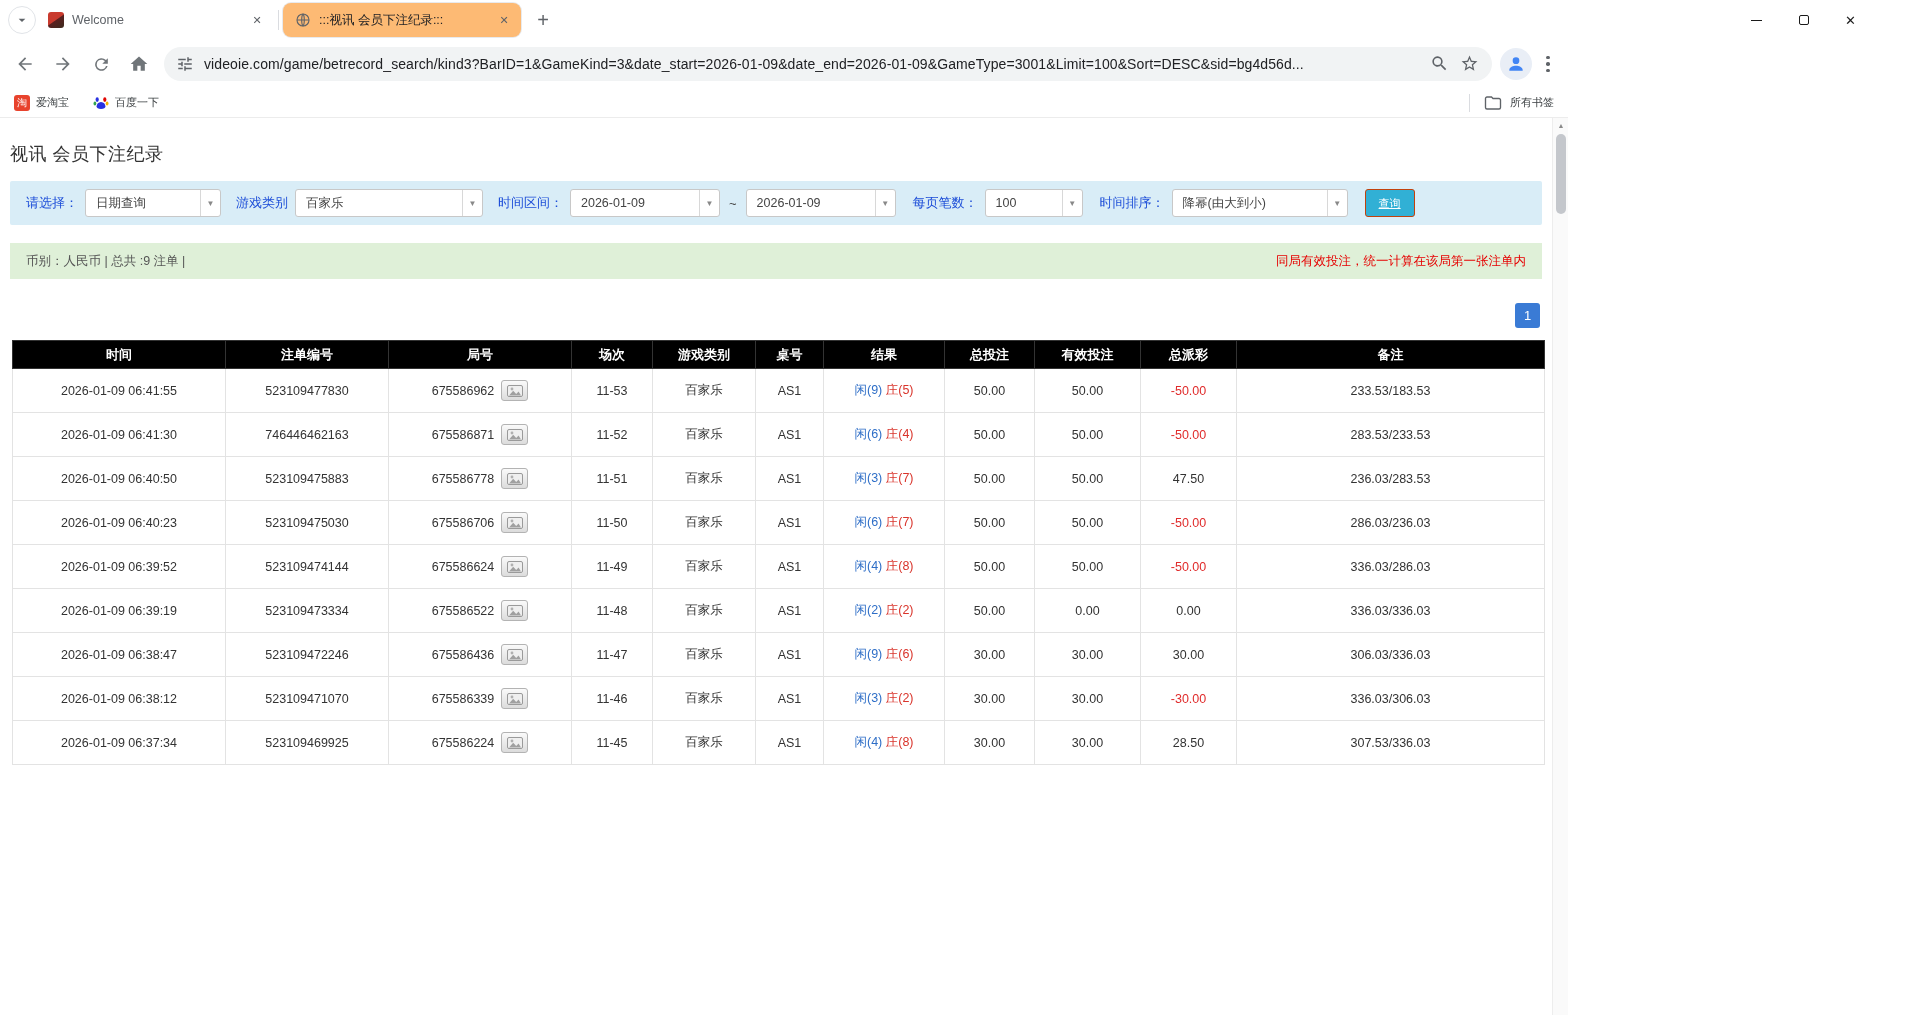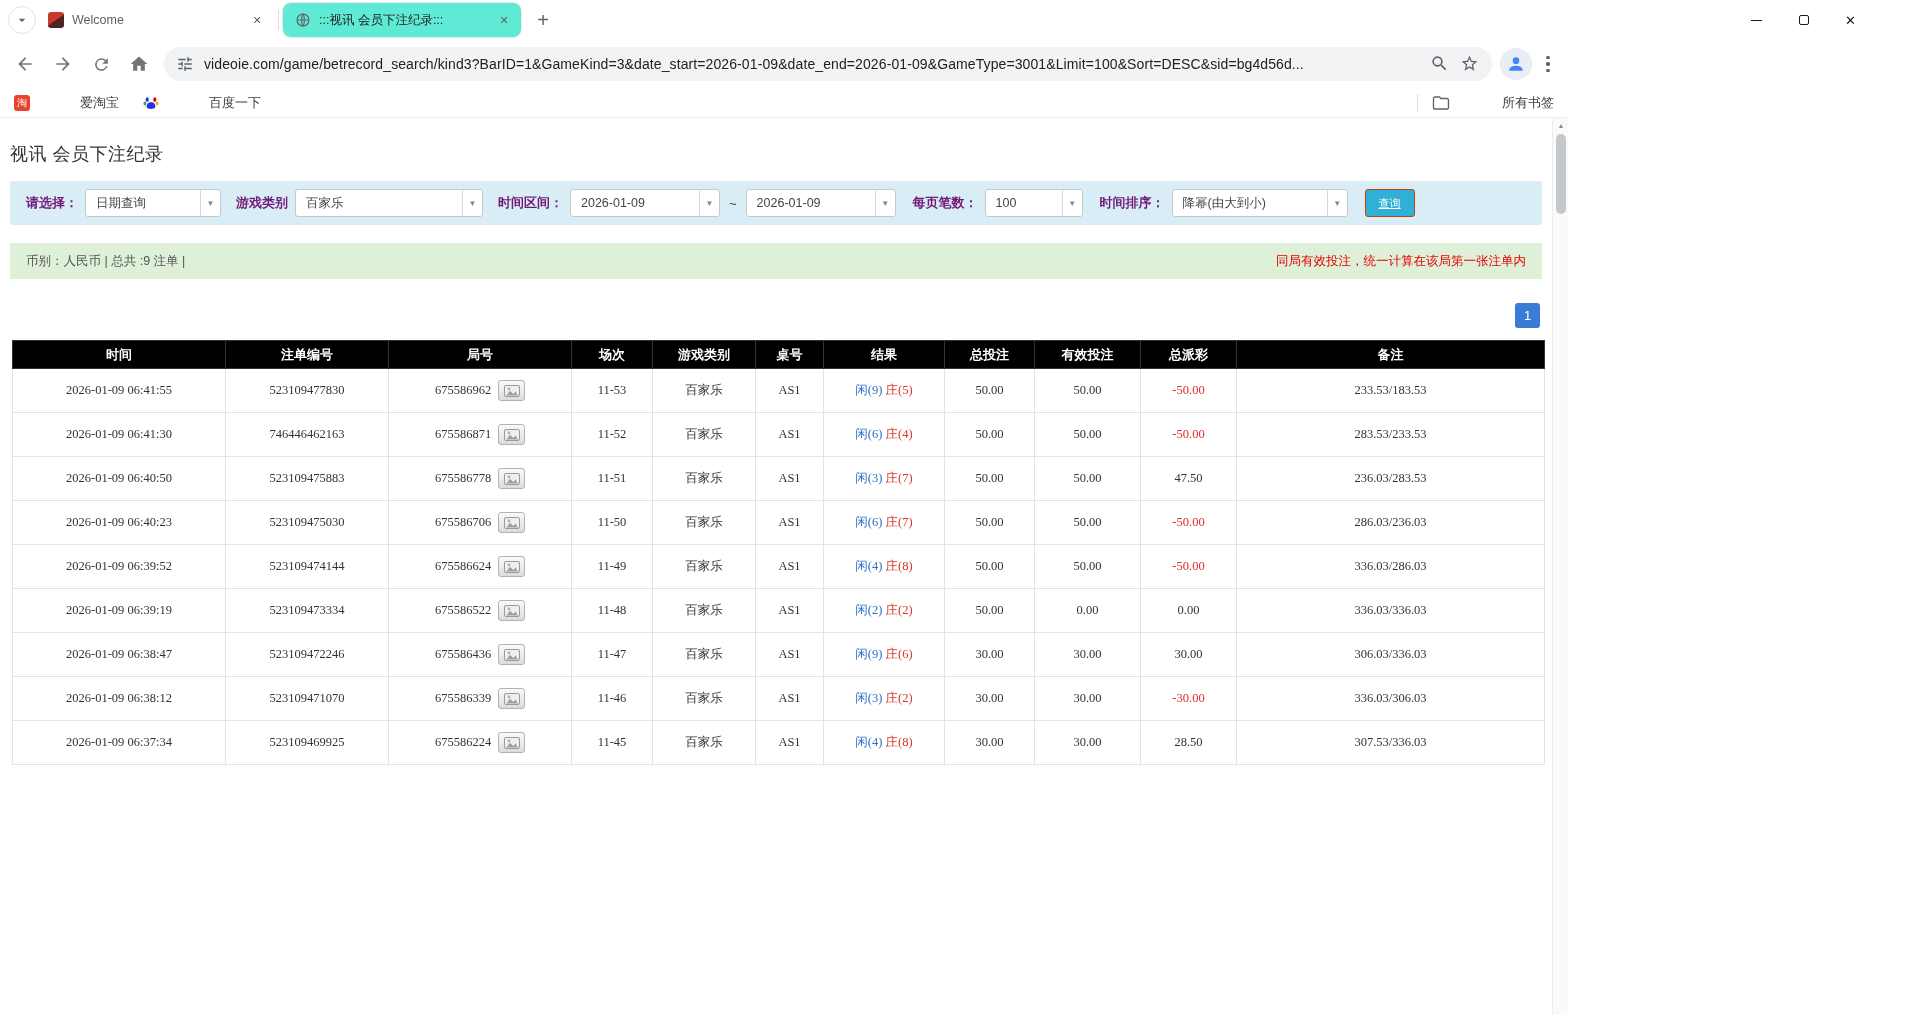--- a/index.html
+++ b/index.html
@@ -5,21 +5,21 @@
   * { margin:0; padding:0; box-sizing:border-box; }
   html,body { width:1915px; height:1015px; overflow:hidden; background:#fff;
               font-family:"Liberation Sans","DejaVu Sans",sans-serif; }
   body { position:relative; }
 
   
   .tab-strip { width:1568px; height:40px; display:flex; align-items:center; background:#fff; position:relative; }
   .tab-search-btn { width:28px; height:28px; border-radius:50%; border:1px solid #e1e4e8; display:flex; align-items:center; justify-content:center; color:#5f6368; margin-left:8px; flex:0 0 auto; }
   .tab { display:flex; align-items:center; gap:8px; height:34px; padding:0 8px 0 12px; width:238px; flex:0 0 auto; border-radius:8px; }
   .tab-title { font-size:12.5px; color:#5f6368; white-space:nowrap; overflow:hidden; text-overflow:ellipsis; flex:1; }
-  .tab.active { background:#5eead4; box-shadow:0 0 0 1px #e8eaed; }
+  .tab.active { background:#fdba74; box-shadow:0 0 0 1px #e8eaed; }
   .tab.active .tab-title { color:#202124; }
   .tab-close { width:18px; height:18px; border-radius:50%; display:flex; align-items:center; justify-content:center; color:#5f6368; font-size:11px; flex:0 0 auto; }
   .tab-divider { width:1px; height:20px; background:#dadce0; margin:0 4px; flex:0 0 auto; }
   .favicon-welcome { width:16px; height:16px; border-radius:3px; flex:0 0 auto;
       background:linear-gradient(145deg,#c93a2e 0%,#c93a2e 48%,#5a2020 52%,#3c2a1e 100%); }
   .globe-wrap { width:16px; height:16px; color:#5f6368; flex:0 0 auto; }
   .new-tab-btn { width:28px; height:28px; display:flex; align-items:center; justify-content:center; font-size:20px; font-weight:300; color:#5f6368; margin-left:8px; }
   .win-controls { position:absolute; left:1733px; top:0; height:40px; display:flex; }
   .win-btn { width:47px; height:40px; display:flex; align-items:center; justify-content:center; color:#1a1a1a; font-size:13px; }
   .glyph-min { display:block; width:11px; border-top:1.5px solid #1a1a1a; }
@@ -30,46 +30,46 @@
   .address-bar { flex:1; height:34px; background:#f1f3f4; border-radius:17px; display:flex; align-items:center; padding:0 12px; gap:10px; min-width:0; margin:0 4px; }
   .tune-icon { width:18px; height:18px; color:#5f6368; flex:0 0 auto; }
   .url-text { font-size:14px; color:#202124; white-space:nowrap; overflow:hidden; flex:1; letter-spacing:0.1px; }
   .pill-icon { width:20px; height:20px; color:#5f6368; flex:0 0 auto; }
   .profile-btn { width:32px; height:32px; border-radius:50%; background:#e9eef6; display:flex; align-items:center; justify-content:center; flex:0 0 auto; }
   .menu-dots { width:24px; height:34px; display:flex; flex-direction:column; align-items:center; justify-content:center; gap:3px; flex:0 0 auto; }
   .menu-dots i { width:3.5px; height:3.5px; border-radius:50%; background:#5f6368; }
 
   .bookmarks-bar { width:1568px; height:30px; display:flex; align-items:center; background:#fff; padding:0 14px; gap:24px; border-bottom:1px solid #ececec; }
   .bookmark { display:flex; align-items:center; gap:6px; }
-  .bookmark-label { font-size:13px; color:#3c4043; white-space:nowrap;margin-left:44px; }
+  .bookmark-label { font-size:11px; color:#3c4043; white-space:nowrap; }
   .fav-taobao { width:16px; height:16px; border-radius:3px; background:#e8432d; color:#fff; font-size:10px; display:flex; align-items:center; justify-content:center; }
   .bm-right { margin-left:auto; display:flex; align-items:center; gap:8px; }
   .bm-vert-divider { width:1px; height:18px; background:#dadce0; margin-right:6px; }
   .folder-icon { width:18px; height:18px; color:#5f6368; }
 
   
   .viewport { width:1568px; position:relative; }
   .page-title { font-size:18px; color:#333; padding:24px 0 0 10px; letter-spacing:0.5px; }
 
   .filter-bar { margin:15px 10px 0; width:1532px; background:#d9edf7; height:44px; display:flex; align-items:center; padding:0 16px; gap:7px; border-radius:2px; }
-  .f-label { font-size:13px; font-weight:bold; color:#701a75; white-space:nowrap; }
+  .f-label { font-size:13px; font-weight:normal; color:#1d4ed8; white-space:nowrap; }
   .sel { background:#fff; border:1px solid #c8c8c8; border-radius:3px; height:28px; display:flex; align-items:stretch; flex:0 0 auto; }
   .sel-text { padding:12px 10px; font-size:12.5px; color:#444; display:flex; align-items:center; flex:1; white-space:nowrap; overflow:hidden; }
   .sel-arrow { width:20px; border-left:1px solid #d8d8d8; display:flex; align-items:center; justify-content:center; font-size:8px; color:#888; }
   .range-sep { font-size:13px; color:#444; padding:0 2px; }
   .btn-search { background:#31b0d5; color:#fff; font-size:11px; border:1px solid #c2410c; border-radius:3px; height:28px; padding:0 13px; margin-left:10px; cursor:pointer;text-decoration:underline; }
 
   .summary-bar { margin:18px 10px 0; width:1532px; background:#dff0d8; height:36px; display:flex; align-items:center; justify-content:space-between; padding:0 16px; }
   .summary-left { font-size:12.5px; color:#555; }
   .summary-right { font-size:12.5px; color:#e60000; }
 
   .pagination { width:1552px; display:flex; justify-content:flex-end; margin-top:24px; padding-right:12px; }
   .page-num { min-width:25px; height:25px; background:#3a7bd5; color:#fff; font-size:13px; display:flex; align-items:center; justify-content:center; border-radius:3px; }
 
-  .bet-table { margin:12px 16px 0 12px; width:1532px; border-collapse:collapse; table-layout:fixed;font-family:Liberation Serif, serif; }
+  .bet-table { margin:12px 16px 0 12px; width:1532px; border-collapse:collapse; table-layout:fixed; }
   .bet-table th { background:#000; color:#fff; font-size:13px; font-weight:bold; height:28px; border:1px solid #333; text-align:center; }
   .bet-table td { height:44px; border:1px solid #e3e3e3; text-align:center; font-size:12.5px; color:#333; background:#fff; overflow:hidden; white-space:nowrap; }
   .link-blue { color:#2e6ec7; cursor:pointer; }
   td.neg { color:#e02b2b; }
   .res-player { color:#2e6ec7; }
   .res-banker { color:#d9342b; }
   .round-text { vertical-align:middle; }
   .video-btn { display:inline-flex; align-items:center; justify-content:center; width:27px; height:21px; background:linear-gradient(#fafafa,#dcdcdc); border:1px solid #b3b3b3; border-radius:3px; margin-left:7px; vertical-align:middle; cursor:pointer; }
   .footer-row td { background:#828282; color:#fff; height:31px; border:1px solid #fff; font-size:12.5px; }
   .footer-row td.neg-strong { color:#ff2020; }

